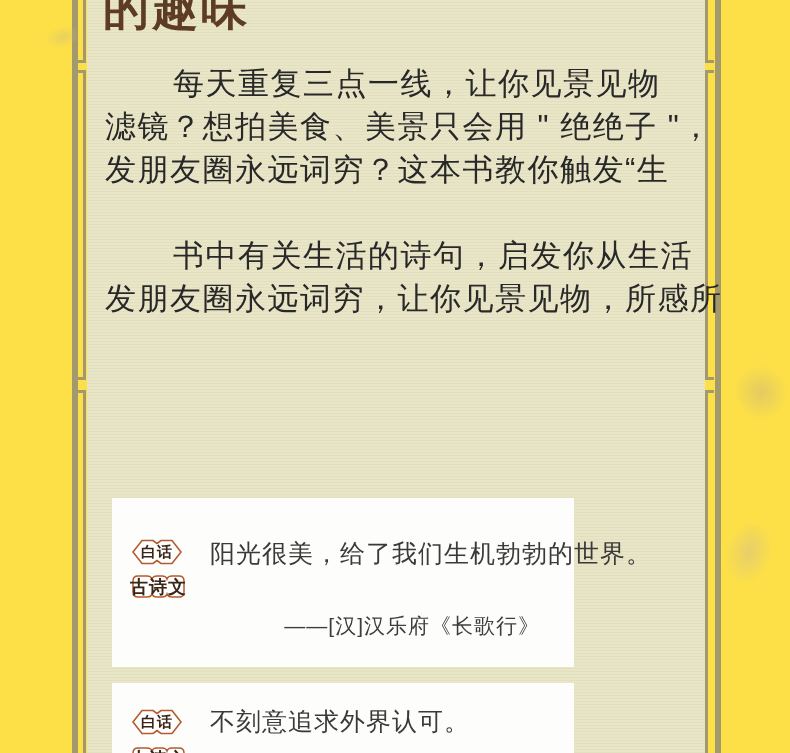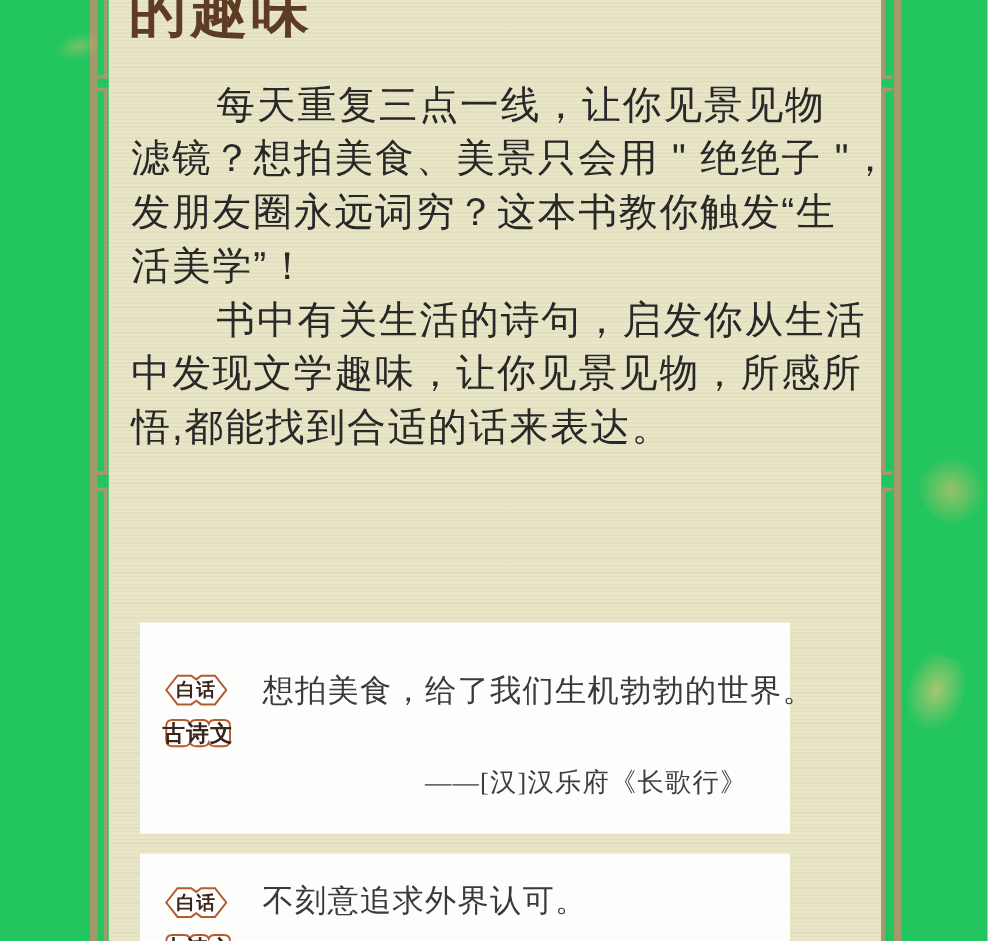--- a/index.html
+++ b/index.html
@@ -1,19 +1,19 @@
 <!DOCTYPE html>
 <html><head>
 <meta charset="utf-8">
 <style>
   html,body{margin:0;padding:0;}
   .page{
     position:relative;
     width:790px;height:753px;
-    background:#22c55e;
+    background:#fde047;
     overflow:hidden;
     font-family:"Liberation Sans","DejaVu Sans",sans-serif;
   }
   
   .content-bg{
     position:absolute;left:87px;top:0;width:618px;height:753px;
     background:#e9e6c8;
   }
   .content-bg::before{
     content:"";position:absolute;inset:0;
@@ -43,41 +43,41 @@
     font-size:46px;font-weight:700;color:#5e3b24;letter-spacing:3px;
     line-height:1;white-space:nowrap;
   }
   .bodyline{
     position:absolute;
     font-size:31px;line-height:1;letter-spacing:1.5px;
     color:#282828;white-space:nowrap;
   }
   
   .card{
-    position:absolute;left:112px;width:520px;background:#fdfdfb;
+    position:absolute;left:112px;width:462px;background:#fdfdfb;
   }
   .card1{top:498px;height:169px;}
   .card2{top:683px;height:70px;overflow:hidden;}
   .badge{position:absolute;}
   .badge svg{display:block;}
   .badge .blabel{
     position:absolute;inset:0;display:flex;align-items:center;justify-content:center;
     font-family:"Liberation Serif","DejaVu Serif",serif;
     font-weight:700;color:#3a2517;letter-spacing:1px;
   }
   .badge-bh .blabel{font-size:15px;}
   .badge-gsw .blabel{font-size:18px;}
   .rowtext{
     position:absolute;left:98px;
     font-size:25px;line-height:1.15;letter-spacing:1px;color:#3a3a3a;white-space:nowrap;
   }
   .poem{color:#c94f2b;font-weight:600;}
   .attribution{
     position:absolute;right:34px;top:114px;
-    font-family:Liberation Serif, serif;
+    font-family:Liberation Sans, sans-serif;
     font-size:21px;color:#3d3d3d;letter-spacing:1px;white-space:nowrap;
   }
   
   .orn{position:absolute;pointer-events:none;}
   .orn1{left:737px;top:362px;width:52px;height:58px;transform:rotate(-35deg);
     background:radial-gradient(ellipse at 45% 50%, rgba(214,191,112,.65), rgba(214,191,112,0) 68%);}
   .orn2{left:724px;top:524px;width:48px;height:62px;transform:rotate(18deg);
     background:radial-gradient(ellipse at 50% 45%, rgba(222,199,122,.7), rgba(222,199,122,0) 70%);}
   .orn3{left:44px;top:26px;width:38px;height:22px;transform:rotate(-15deg);
     background:radial-gradient(ellipse at 50% 50%, rgba(210,190,120,.45), rgba(210,190,120,0) 70%);}
@@ -108,35 +108,33 @@
 
   <div class="orn orn1"></div>
   <div class="orn orn2"></div>
   <div class="orn orn3"></div>
 
   <div class="title">的趣味</div>
 
   <div class="bodyline" style="left:173px;top:68px">每天重复三点一线，让你见景见物</div>
   <div class="bodyline" style="left:105px;top:111px">滤镜？想拍美食、美景只会用 " 绝绝子 "，</div>
   <div class="bodyline" style="left:105px;top:154px">发朋友圈永远词穷？这本书教你触发“生</div>
-  <div class="bodyline" style="left:105px;top:197px">活美学”！</div>
 
   <div class="bodyline" style="left:173px;top:240px">书中有关生活的诗句，启发你从生活</div>
-  <div class="bodyline" style="left:105px;top:283px">中发现文学趣味，让你见景见物，所感所</div>
-  <div class="bodyline" style="left:105px;top:326px">悟,都能找到合适的话来表达。</div>
+  <div class="bodyline" style="left:105px;top:283px">发朋友圈永远词穷，让你见景见物，所感所</div>
 
 
   <div class="card card1">
     <div class="badge badge-bh" style="left:20px;top:39px">
       <svg width="50" height="30" viewBox="0 0 50 30">
         <path d="M1,15 L10,3.5 L21,3.5 L25,6.5 L29,3.5 L40,3.5 L49,15 L40,26.5 L29,26.5 L25,23.5 L21,26.5 L10,26.5 Z" fill="#ffffff" stroke="#b5592f" stroke-width="1.6"></path>
       </svg>
       <span class="blabel">白话</span>
     </div>
-    <div class="rowtext" style="top:41px">想拍美食，给了我们生机勃勃的世界。</div>
+    <div class="rowtext" style="top:41px">阳光很美，给了我们生机勃勃的世界。</div>
 
     <div class="badge badge-gsw" style="left:18px;top:75px">
       <svg width="57" height="27" viewBox="0 0 57 27">
         <path d="M3,8 Q3,3 8,3 L17,3 Q21,3 22,6 Q23,3 27,3 L32,3 Q36,3 37,6 Q38,3 42,3 L49,3 Q54,3 54,8 L54,19 Q54,24 49,24 L42,24 Q38,24 37,21 Q36,24 32,24 L27,24 Q23,24 22,21 Q21,24 17,24 L8,24 Q3,24 3,19 Z" fill="#ffffff" stroke="#b5592f" stroke-width="1.5"></path>
       </svg>
       <span class="blabel">古诗文</span>
     </div>
 
     <div class="attribution">——[汉]汉乐府《长歌行》</div>
   </div>

